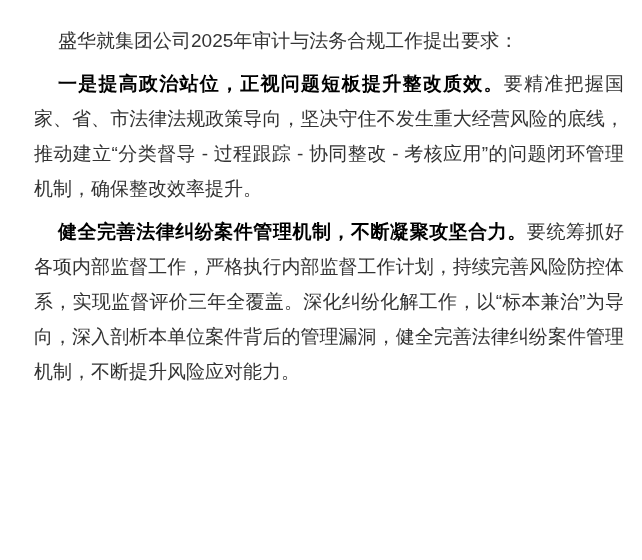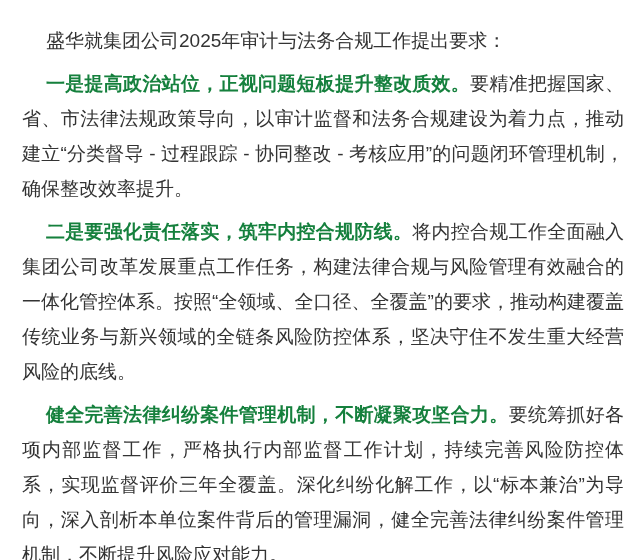--- a/index.html
+++ b/index.html
@@ -16,32 +16,31 @@
   .doc {
     box-sizing: border-box;
     width: 642px;
     padding: 23px 18px 0 18px;
     font-size: 19px;
     line-height: 35px;
     color: #333333;
     text-align: justify;
   }
   .doc p {
-    margin: 0 0 8px 4px;
+    margin: 0 0 8px 16px;
     text-indent: 24px;
   }
   .lead {
     font-weight: bold;
-    color: #15803d;
+    color: #000000;
   }
 </style>
 </head>
 <body>
 
 <div class="doc">
   <p>盛华就集团公司2025年审计与法务合规工作提出要求：</p>
 
-  <p><span class="lead">一是提高政治站位，正视问题短板提升整改质效。</span><span>要精准把握国家、省、市法律法规政策导向，以审计监督和法务合规建设为着力点，推动建立“分类督导 - 过程跟踪 - 协同整改 - 考核应用”的问题闭环管理机制，确保整改效率提升。</span></p>
+  <p><span class="lead">一是提高政治站位，正视问题短板提升整改质效。</span><span>要精准把握国家、省、市法律法规政策导向，坚决守住不发生重大经营风险的底线，推动建立“分类督导 - 过程跟踪 - 协同整改 - 考核应用”的问题闭环管理机制，确保整改效率提升。</span></p>
 
-  <p><span class="lead">二是要强化责任落实，筑牢内控合规防线。</span><span>将内控合规工作全面融入集团公司改革发展重点工作任务，构建法律合规与风险管理有效融合的一体化管控体系。按照“全领域、全口径、全覆盖”的要求，推动构建覆盖传统业务与新兴领域的全链条风险防控体系，坚决守住不发生重大经营风险的底线。</span></p>
 
   <p><span class="lead">健全完善法律纠纷案件管理机制，不断凝聚攻坚合力。</span><span>要统筹抓好各项内部监督工作，严格执行内部监督工作计划，持续完善风险防控体系，实现监督评价三年全覆盖。深化纠纷化解工作，以“标本兼治”为导向，深入剖析本单位案件背后的管理漏洞，健全完善法律纠纷案件管理机制，不断提升风险应对能力。</span></p>
 </div>
 
 </body></html>

